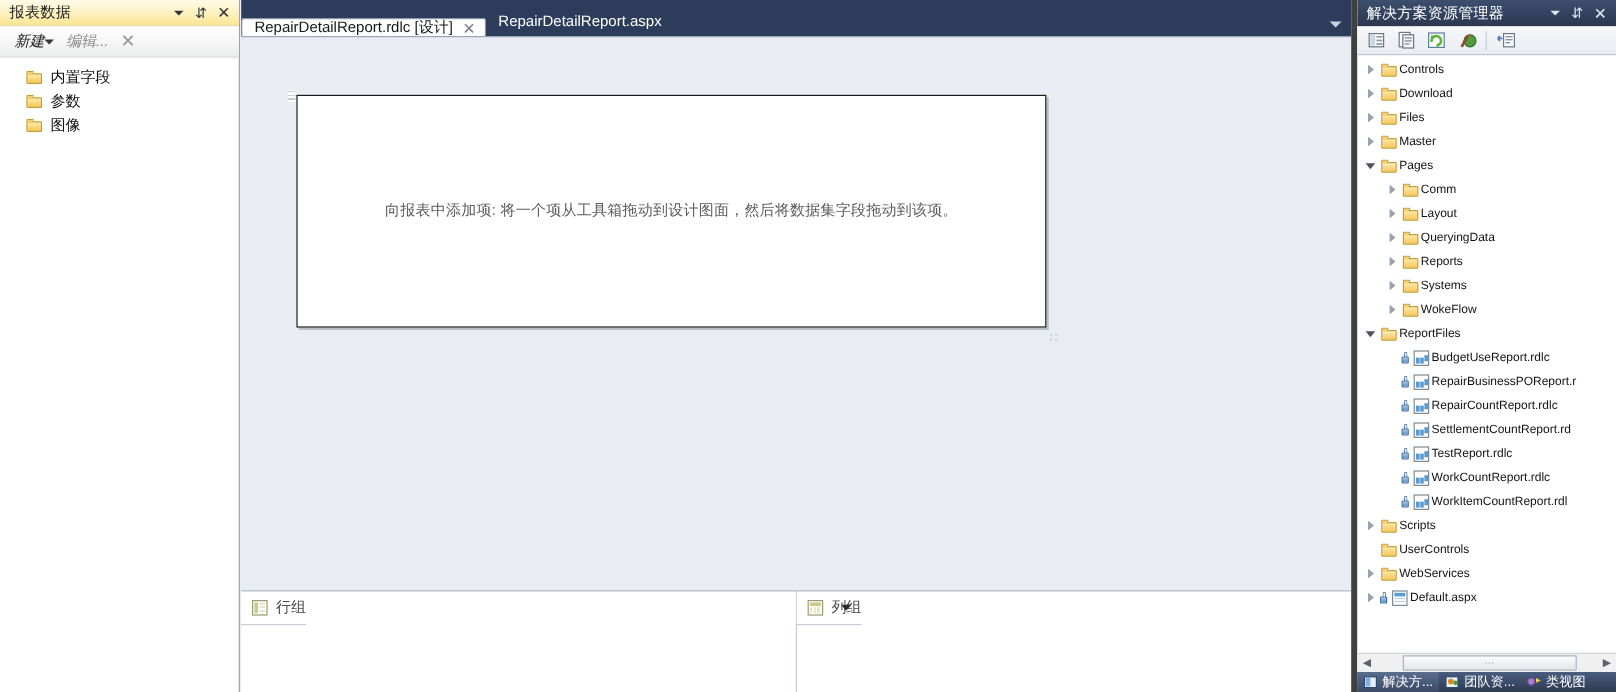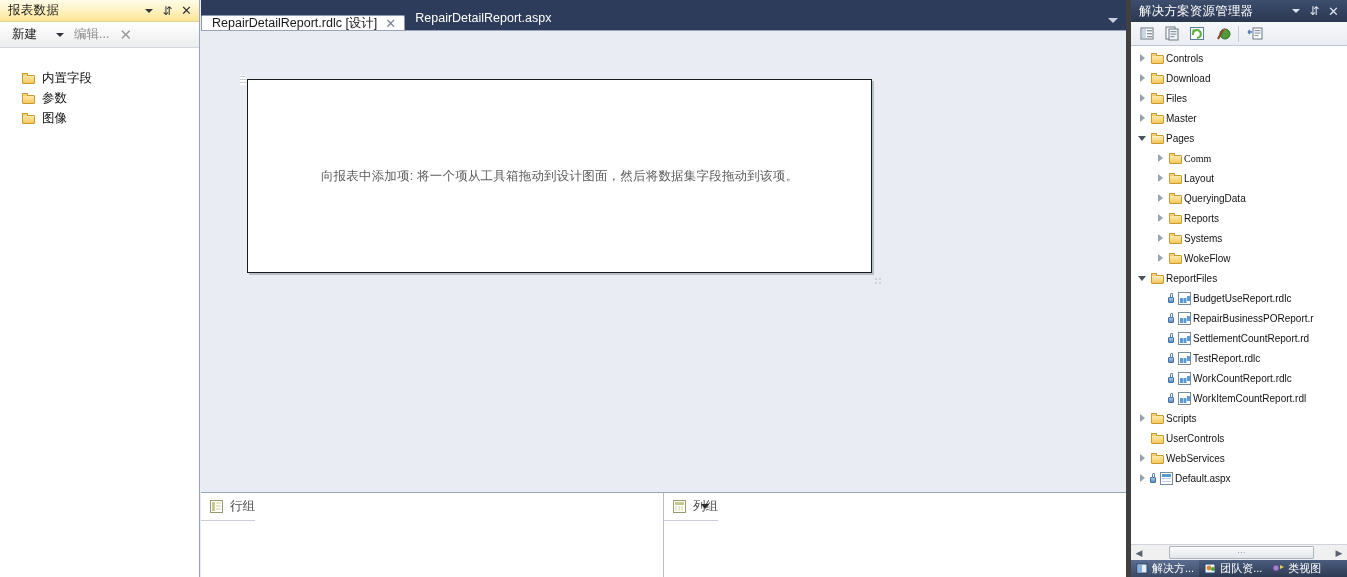--- a/index.html
+++ b/index.html
@@ -48,27 +48,27 @@
 
   .lp-toolbar {
     height: 26px;
     background: linear-gradient(to bottom,#ffffff 0%, #f4f4f4 60%, #eceded 100%);
     border-bottom: 1px solid #d3d6dd;
     display: flex; align-items: center;
     padding-left: 8px; gap: 2px;
     box-sizing: border-box;
   }
   .tb-item {
-    display:flex; align-items:center; gap:19px;
-    padding: 2px 4px; font-size: 12.5px; color:#1a1a1a; cursor:pointer;
+    display:flex; align-items:center; gap:0;
+    padding: 2px 4px; font-size: 12.5px; color:#1a1a1a; cursor:pointer;font-style:italic;
   }
   .tb-item.dim { color:#8b8b8b; }
   .tb-x { font-size: 15px; color:#9a9a9a; padding: 0 4px; cursor:pointer; line-height:1;}
 
-  .lp-tree { padding-top: 20px; }
+  .lp-tree { padding-top: 6px; }
   .tree-row {
     display:flex; align-items:center;
     height: 20px; padding-left: 22px; gap:6px;
     font-size: 12.5px; color:#111;
     cursor: pointer;
   }
   .folder-ico {
     width:14px;height:11px;position:relative;flex:0 0 auto;
   }
   .folder-ico:before{
@@ -541,21 +541,21 @@
         </div>
         <div class="rrow" style="padding-left: 4px;">
           <span class="twisty">
             <span class="tw-open"></span>
           </span>
           <span class="rico">
             <span class="folder-ico folder-open"></span>
           </span>
           <span class="rlabel">Pages</span>
         </div>
-        <div class="rrow" style="padding-left: 22px; font-family: Liberation Serif, serif;">
+        <div class="rrow" style="padding-left: 22px;">
           <span class="twisty">
             <span class="tw-closed"></span>
           </span>
           <span class="rico">
             <span class="folder-ico"></span>
           </span>
           <span class="rlabel">Comm</span>
         </div>
         <div class="rrow" style="padding-left: 22px;">
           <span class="twisty">
@@ -619,20 +619,28 @@
           </span>
           <span class="rlabel">BudgetUseReport.rdlc</span>
         </div>
         <div class="rrow" style="padding-left: 22px;">
           <span class="twisty"></span>
           <span class="lock-ico"></span>
           <span class="rico">
             <span class="rdlc-ico"></span>
           </span>
           <span class="rlabel">RepairBusinessPOReport.r</span>
+        </div>
+        <div class="rrow" style="padding-left: 22px;">
+          <span class="twisty"></span>
+          <span class="lock-ico"></span>
+          <span class="rico">
+            <span class="rdlc-ico"></span>
+          </span>
+          <span class="rlabel">RepairCountReport.rdlc</span>
         </div>
         <div class="rrow" style="padding-left: 22px;">
           <span class="twisty"></span>
           <span class="lock-ico"></span>
           <span class="rico">
             <span class="rdlc-ico"></span>
           </span>
           <span class="rlabel">SettlementCountReport.rd</span>
         </div>
         <div class="rrow" style="padding-left: 22px;">

